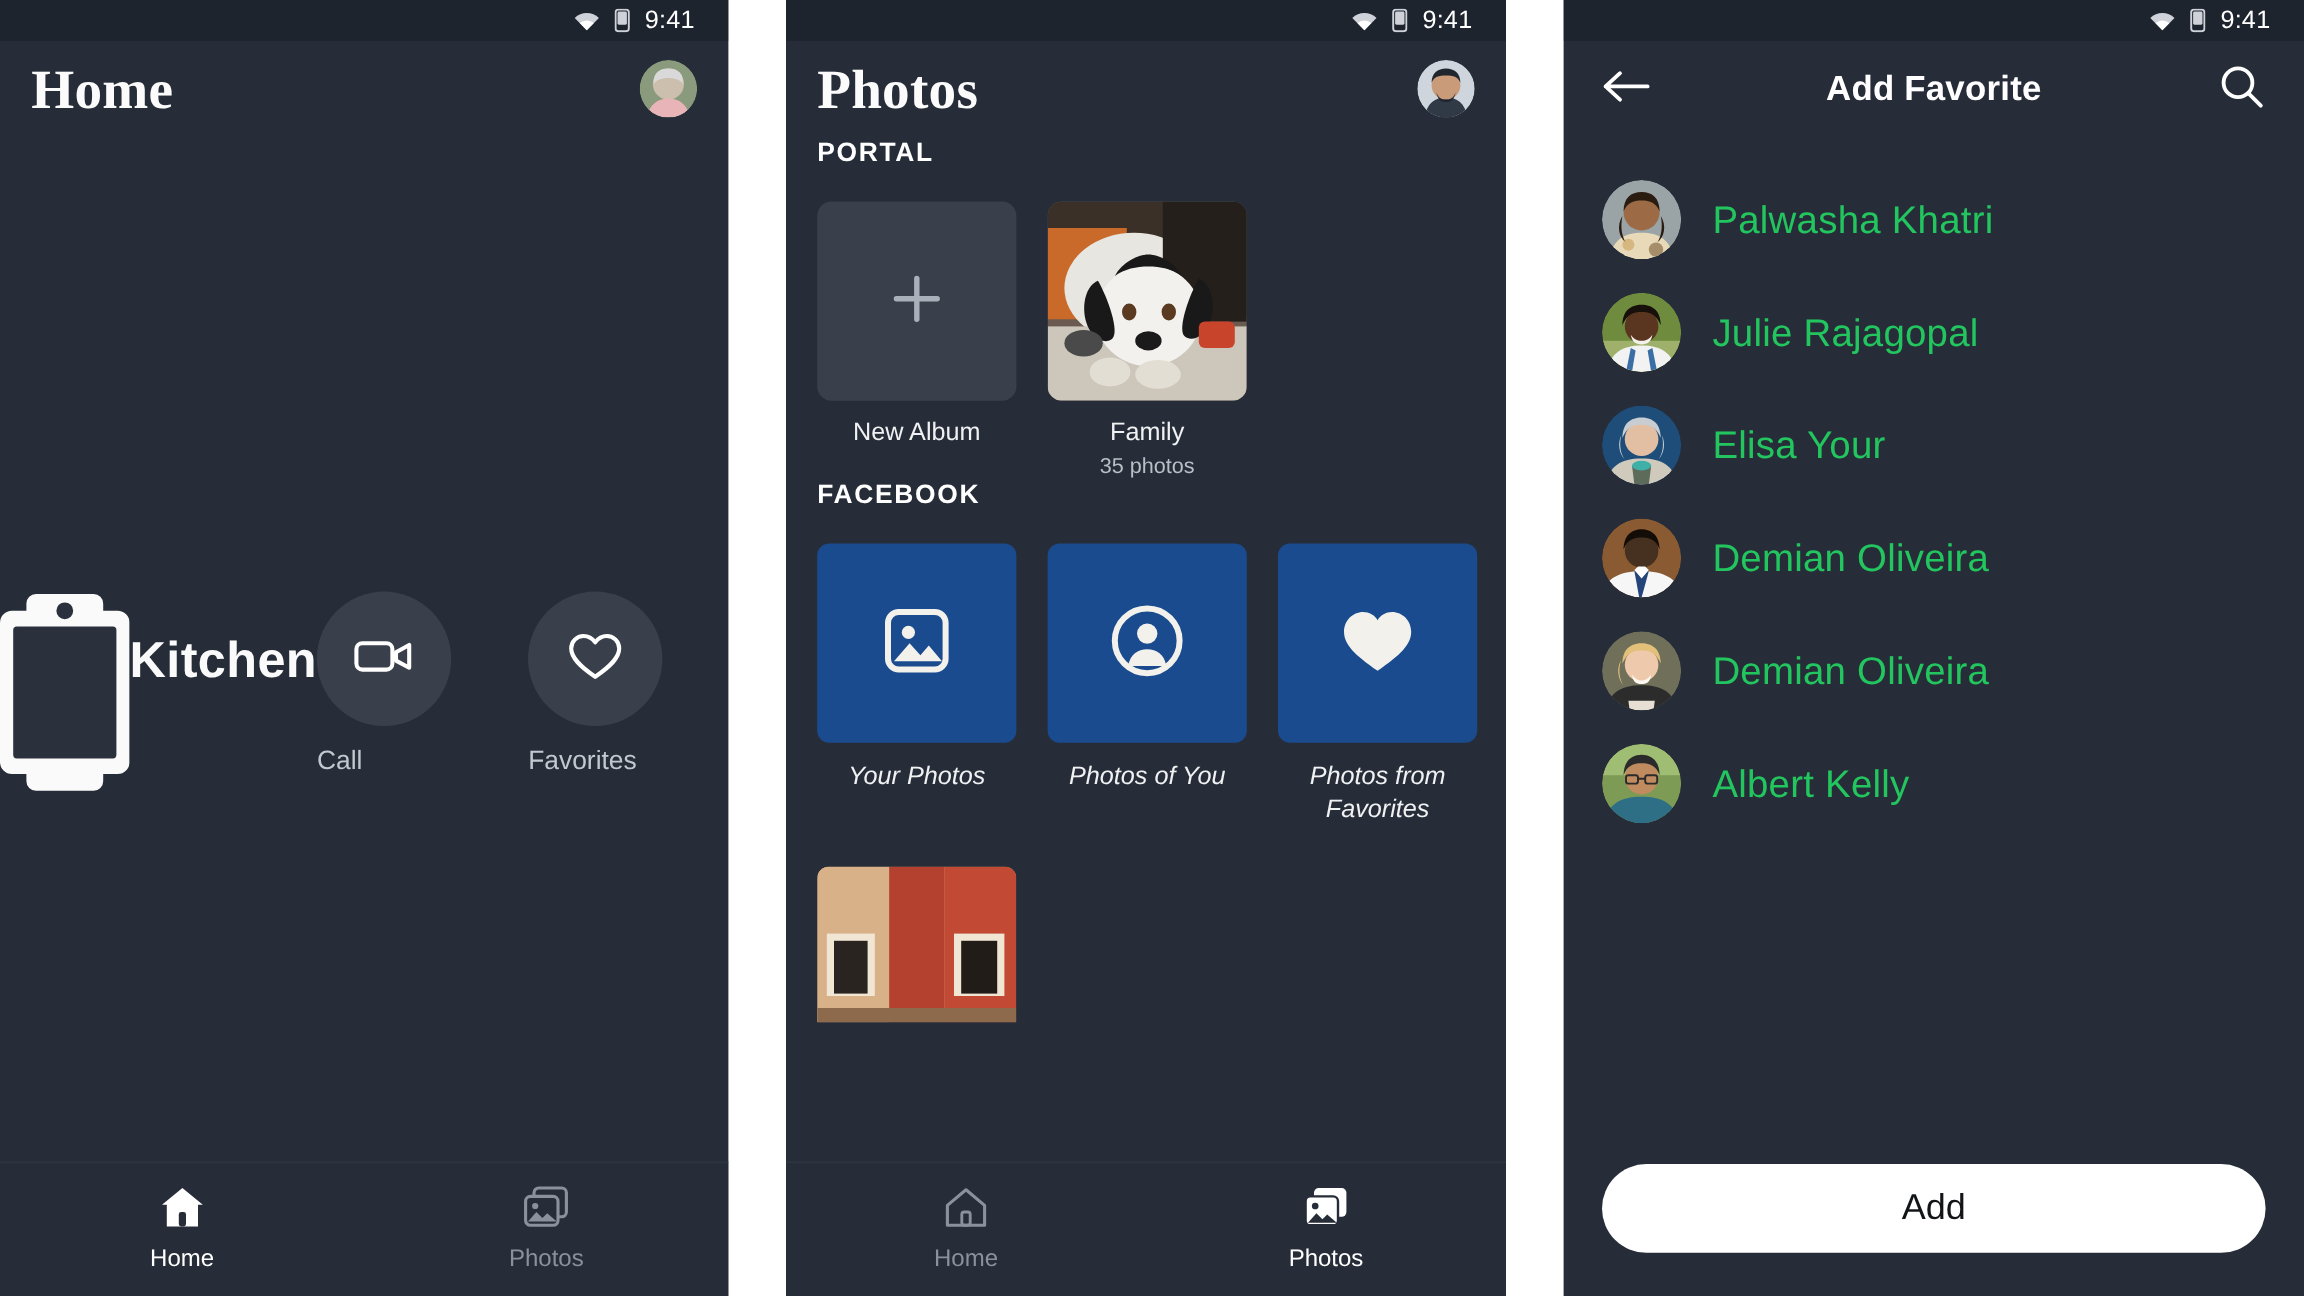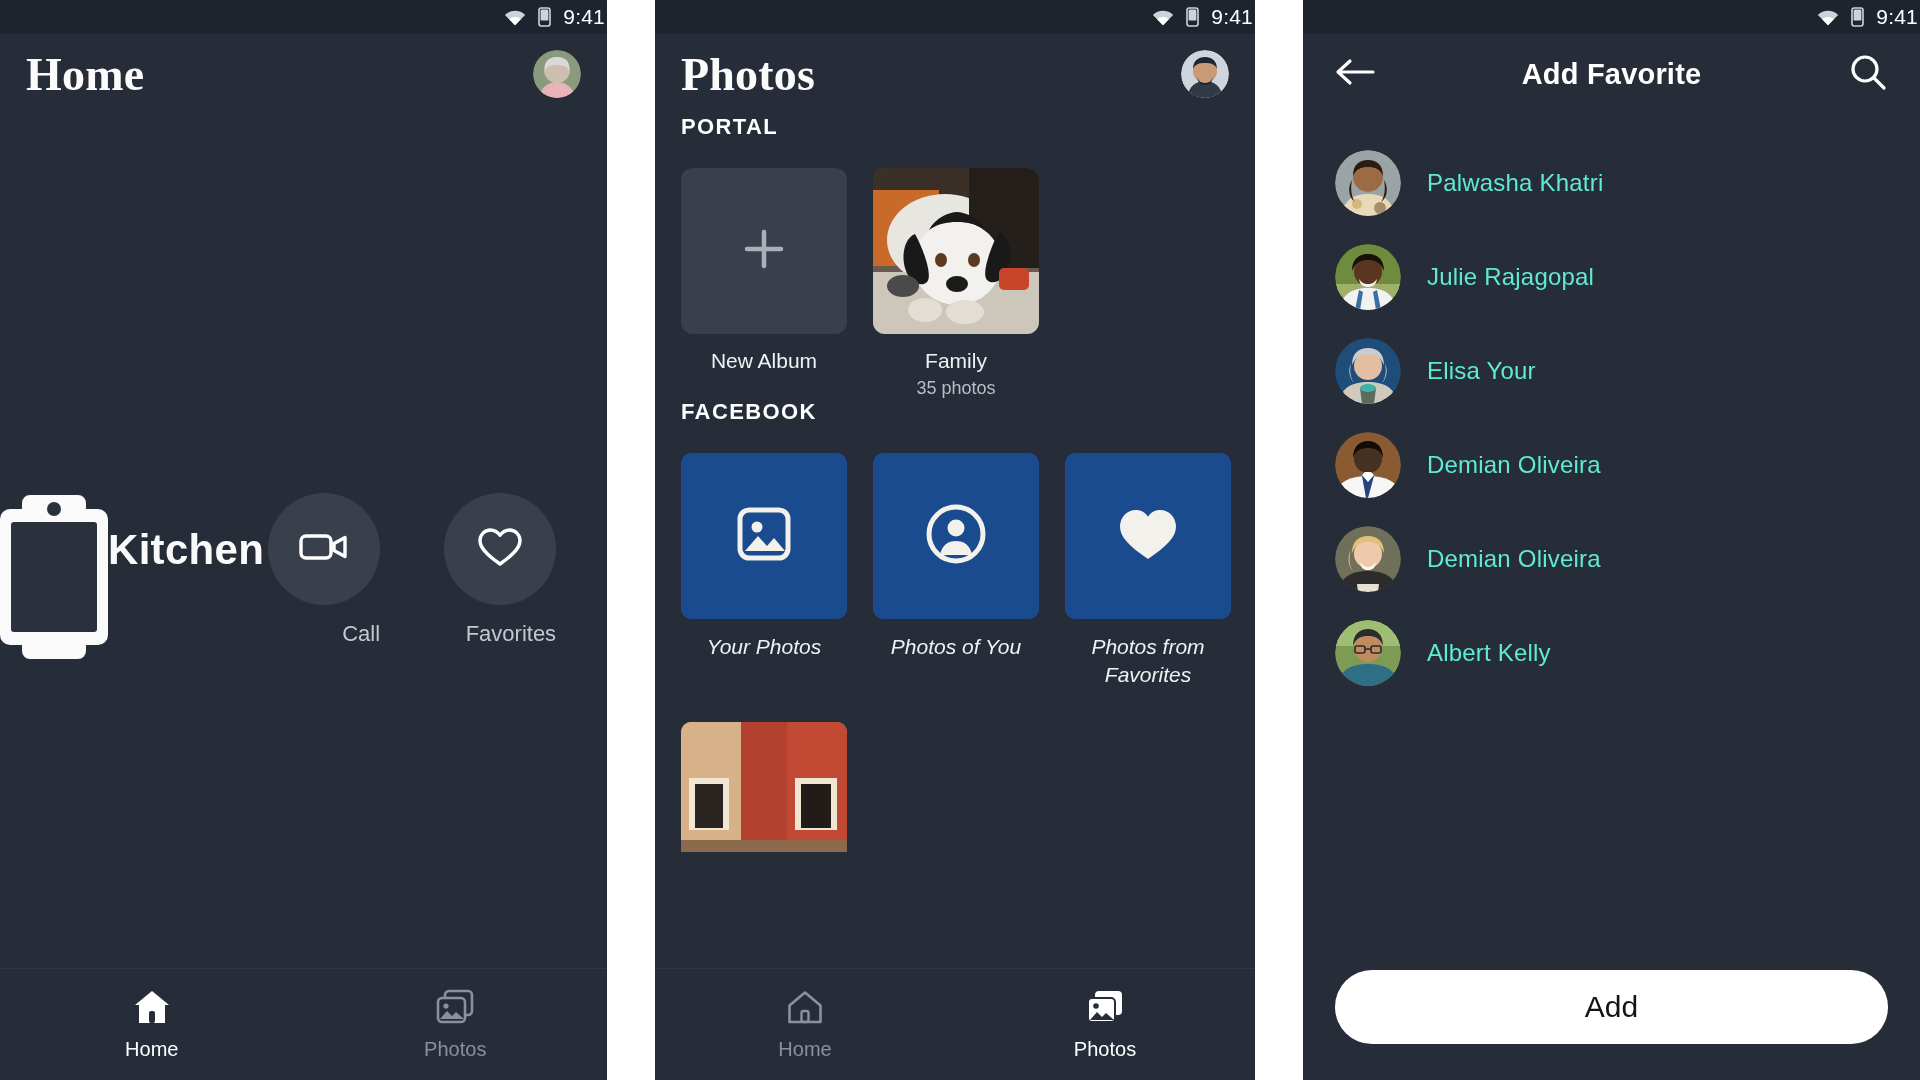--- a/index.html
+++ b/index.html
@@ -27,21 +27,21 @@
   .p3 { width: 617px; }
 
   
   .statusbar {
     height: 34px;
     background: #1e242e;
     display: flex;
     align-items: center;
     justify-content: flex-end;
     gap: 12px;
-    padding: 0 2px 0 0;
+    padding: 0 28px 0 0;
     color: #ffffff;
   }
   .sb-time {
     font-size: 21px;
     font-weight: 500;
     letter-spacing: .2px;
     line-height: 1;
     padding-bottom: 1px;
   }
   .sb-icon { display: flex; align-items: center; }
@@ -84,21 +84,21 @@
     font-size: 42px;
     font-weight: 700;
     color: #fafafa;
     letter-spacing: .3px;
   }
   .actions {
     margin-top: 64px;
     display: flex;
     gap: 60px;
   }
-  .action { display: flex; flex-direction: column; align-items: flex-end; width: 116px; }
+  .action { display: flex; flex-direction: column; align-items: flex-start; width: 116px; }
   .action-circle {
     width: 112px; height: 112px;
     border-radius: 50%;
     background: #39404b;
     display: flex; align-items: center; justify-content: center;
   }
   .action-label {
     margin-top: 16px;
     font-size: 22px;
     color: #c3c8d0;
@@ -212,22 +212,22 @@
     padding: 0 32px;
   }
   .contact-av {
     width: 66px; height: 66px;
     border-radius: 50%;
     overflow: hidden;
     flex: 0 0 auto;
   }
   .contact-av svg { display: block; width: 100%; height: 100%; }
   .contact-name {
-    font-size: 24px;
-    color: #5eead4;
+    font-size: 32px;
+    color: #22c55e;
     letter-spacing: .2px;
     text-align: center;
   }
   .addbar {
     position: absolute;
     left: 0; right: 0; bottom: 0;
     padding: 0 32px 36px;
   }
   .add-btn {
     width: 100%;

